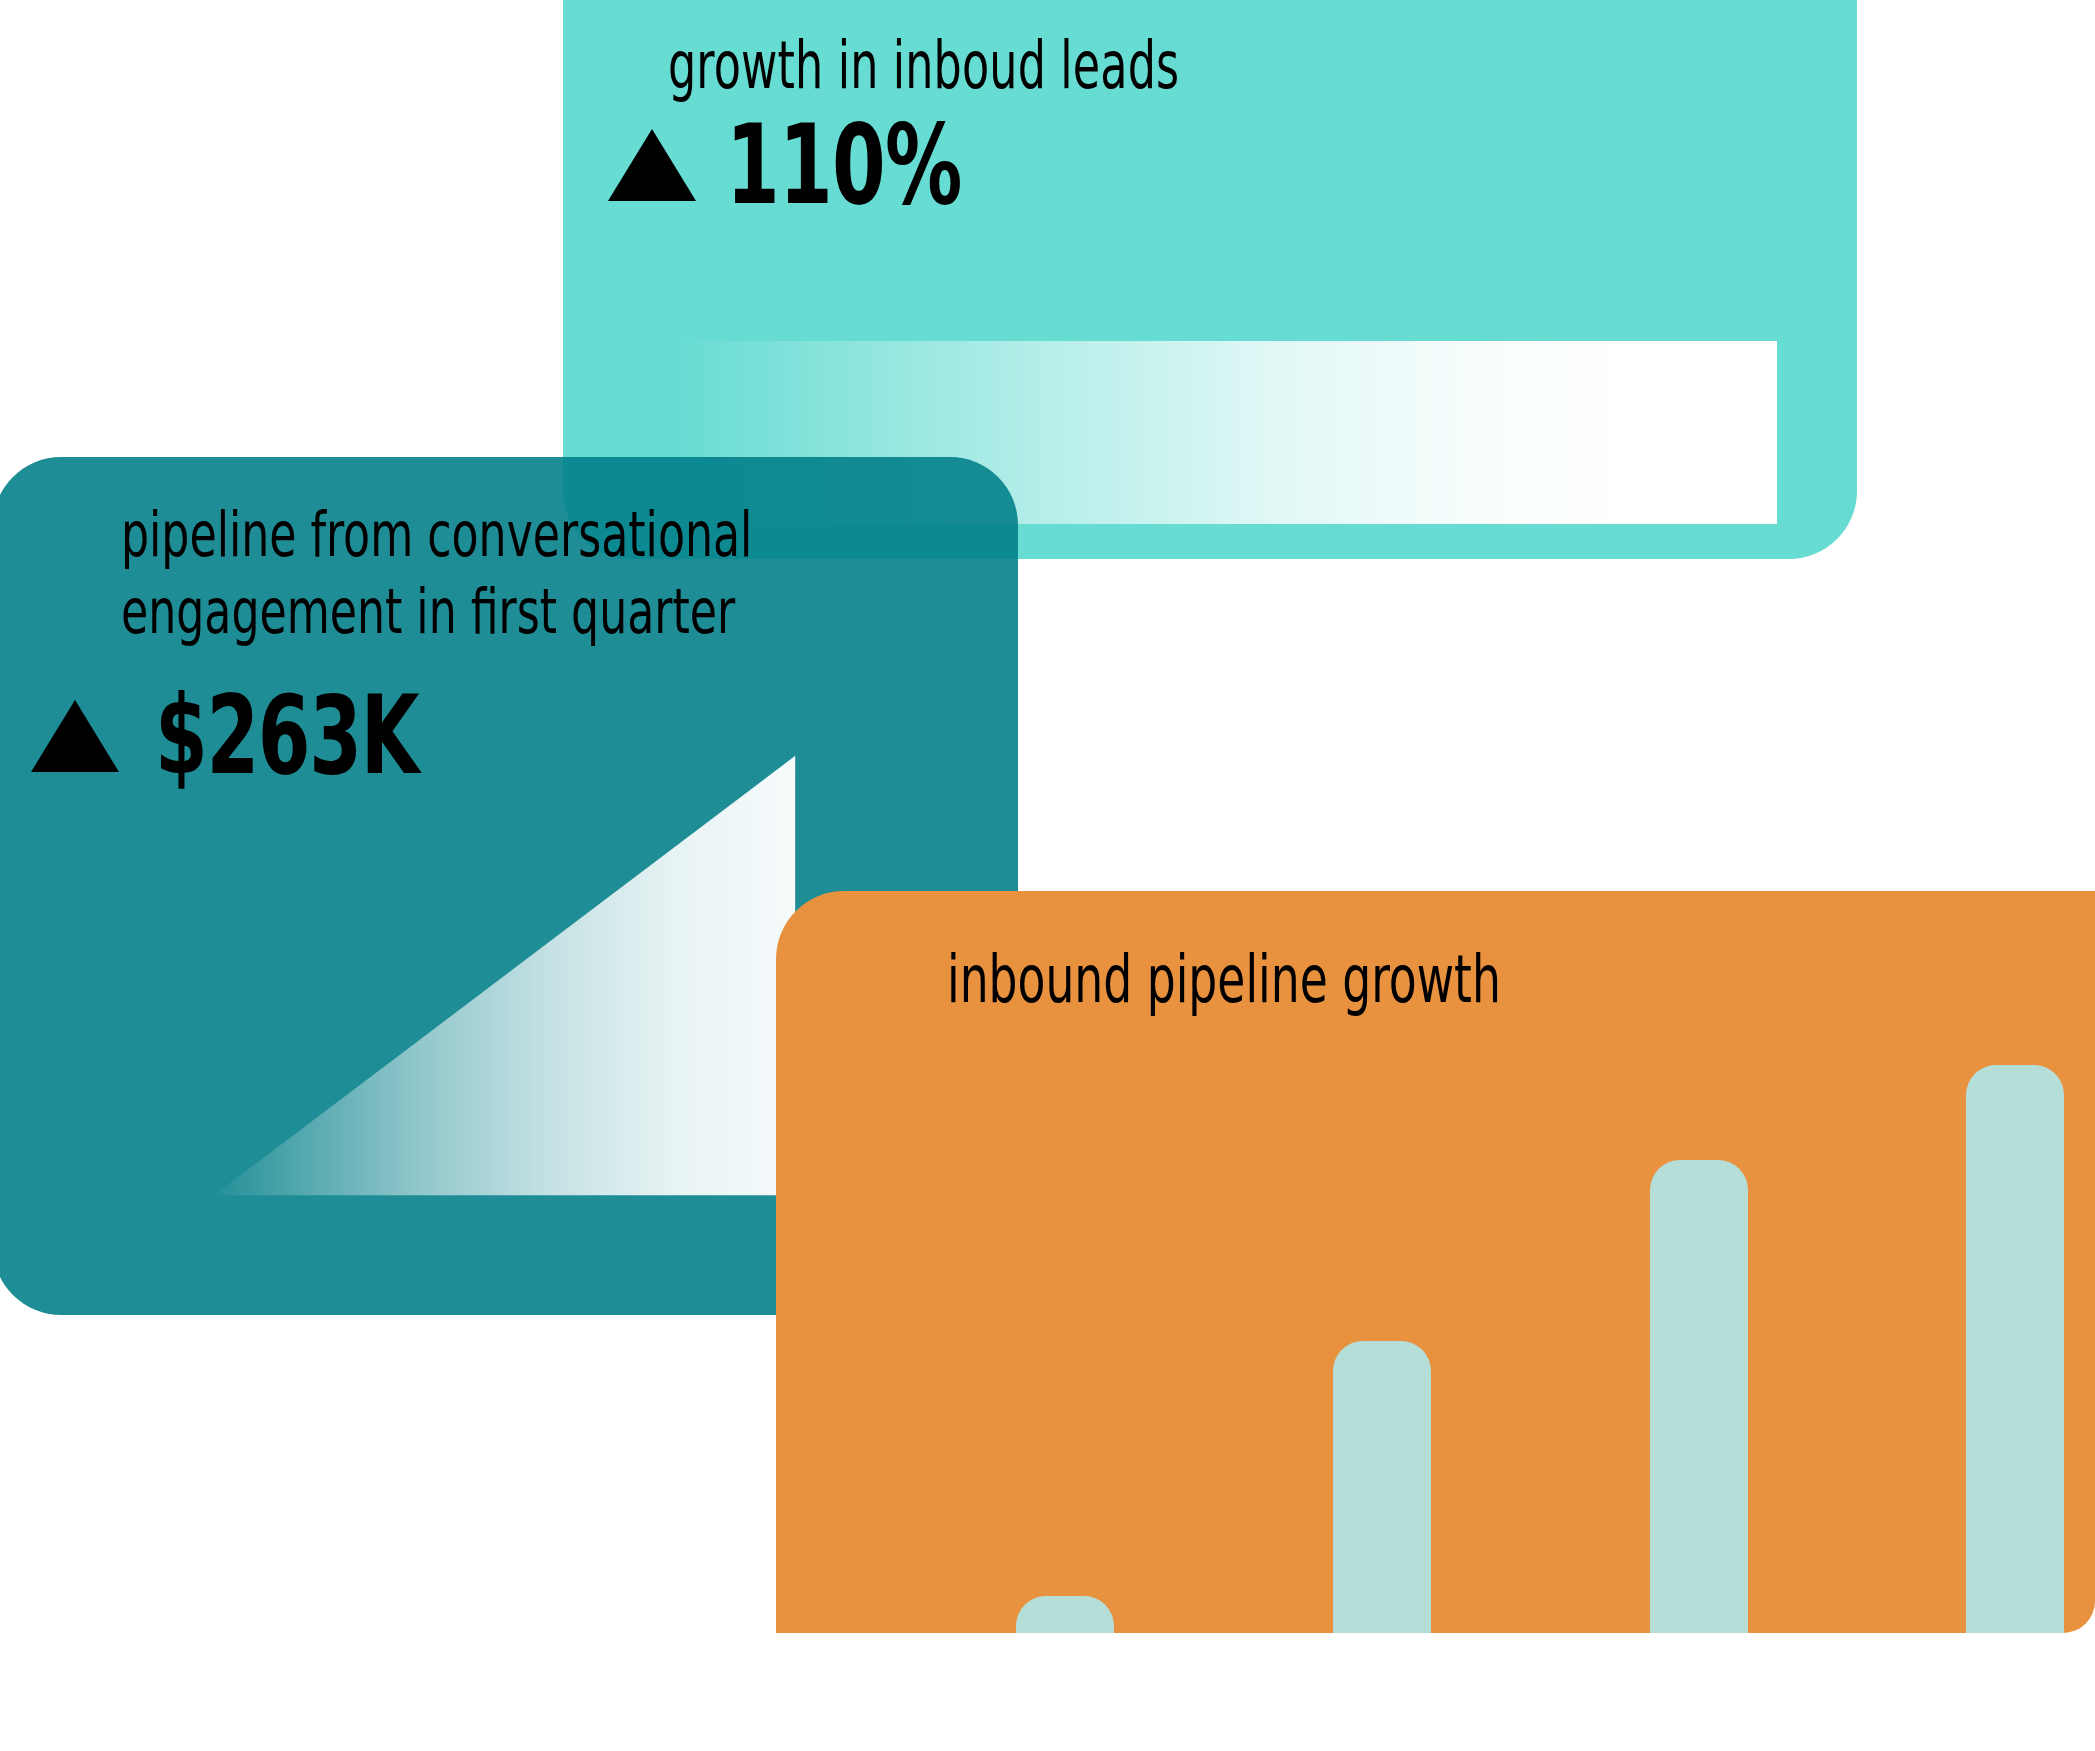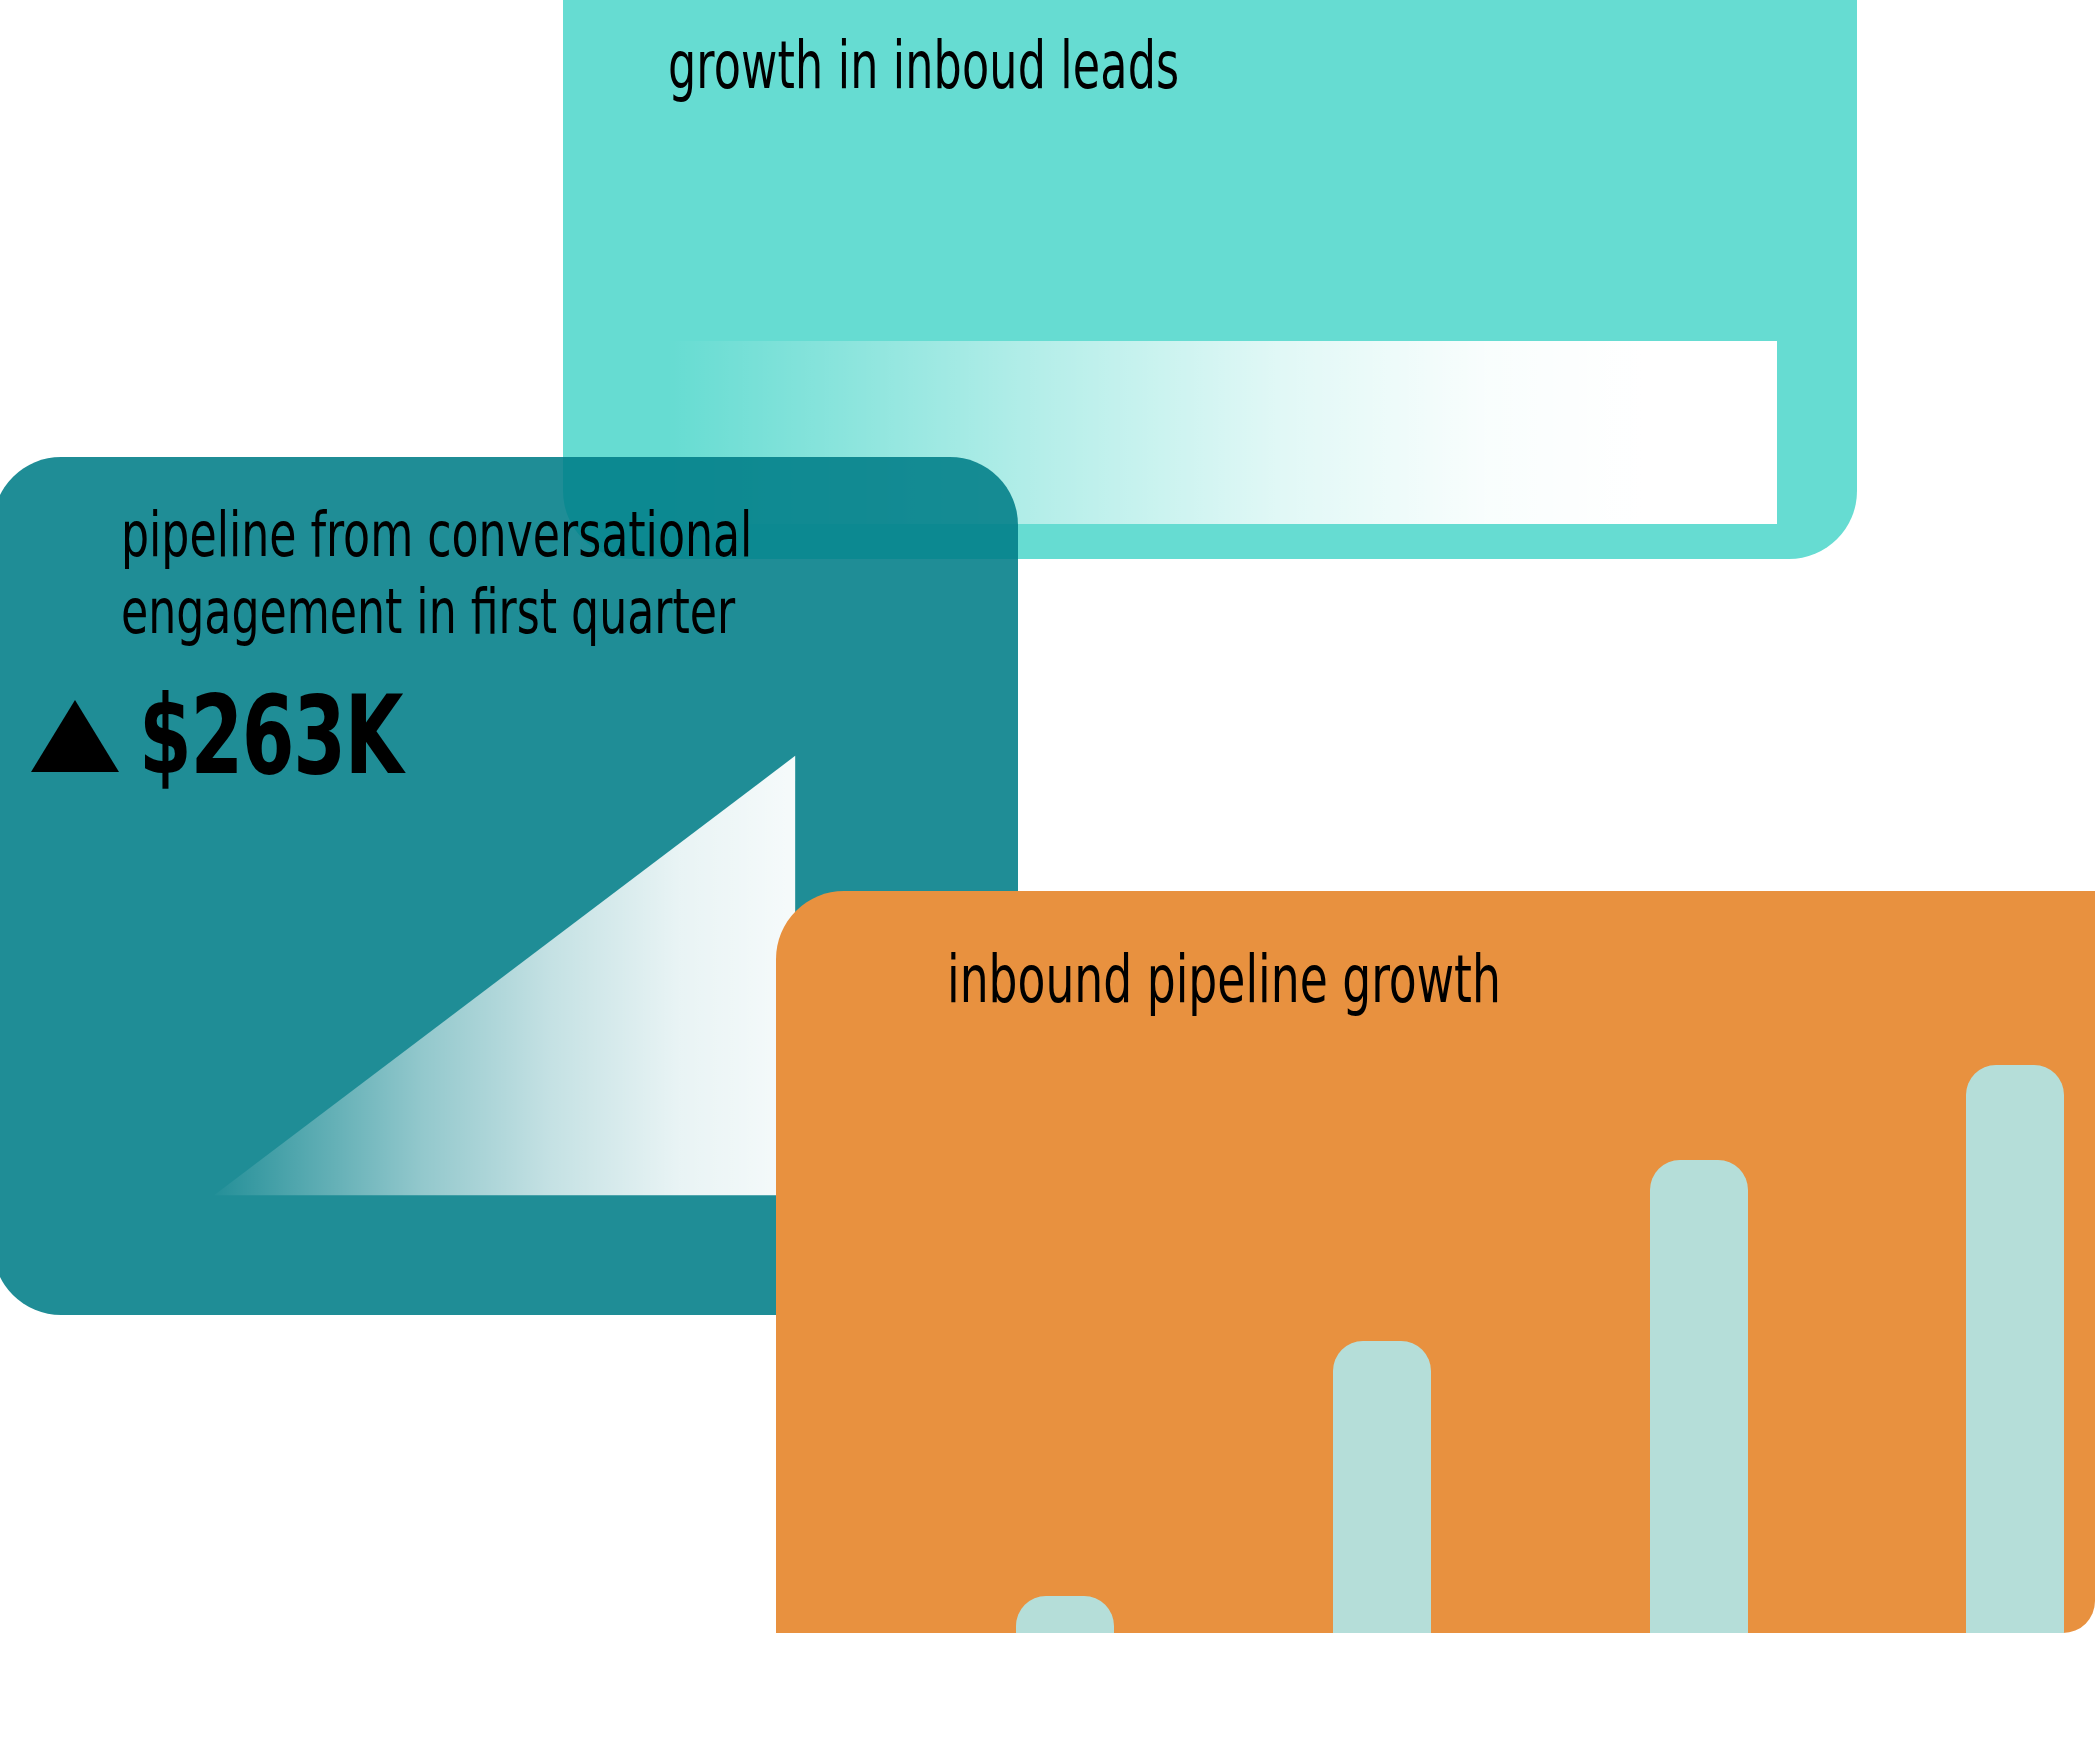--- a/index.html
+++ b/index.html
@@ -99,21 +99,21 @@
     white-space: nowrap;
     transform: scaleX(0.78);
     transform-origin: left top;
   }
   #dark-card .kpi-value {
     position: absolute;
     left: 38px;
     top: 225px;
     display: flex;
     align-items: center;
-    gap: 20px;
+    gap: 36px;
   }
   #dark-card .kpi-value .num {
     font-size: 108px;
     font-weight: 900;
     color: #000000;
     line-height: 1;
     letter-spacing: -1.7px;
     transform: scaleX(0.78);
     transform-origin: left center;
   }
@@ -191,20 +191,24 @@
   }
 </style>
 </head>
 <body>
 
 <div id="stage">
 
   <div class="card" id="teal-card">
     <div class="kpi-label">growth in inboud leads</div>
 
+    <div class="kpi-value">
+      <span class="tri-up"></span>
+      <span class="num">110%</span>
+    </div>
 
     <div id="teal-gradient-bar"></div>
   </div>
 
   <div class="card" id="dark-card">
 
     <svg id="ramp-wrap" viewBox="0 0 1173 982" preserveAspectRatio="none">
       <defs>
         <linearGradient id="rampGrad" x1="0" y1="0" x2="1" y2="0">
           <stop offset="0%" stop-color="#ffffff" stop-opacity="0.02"></stop>

